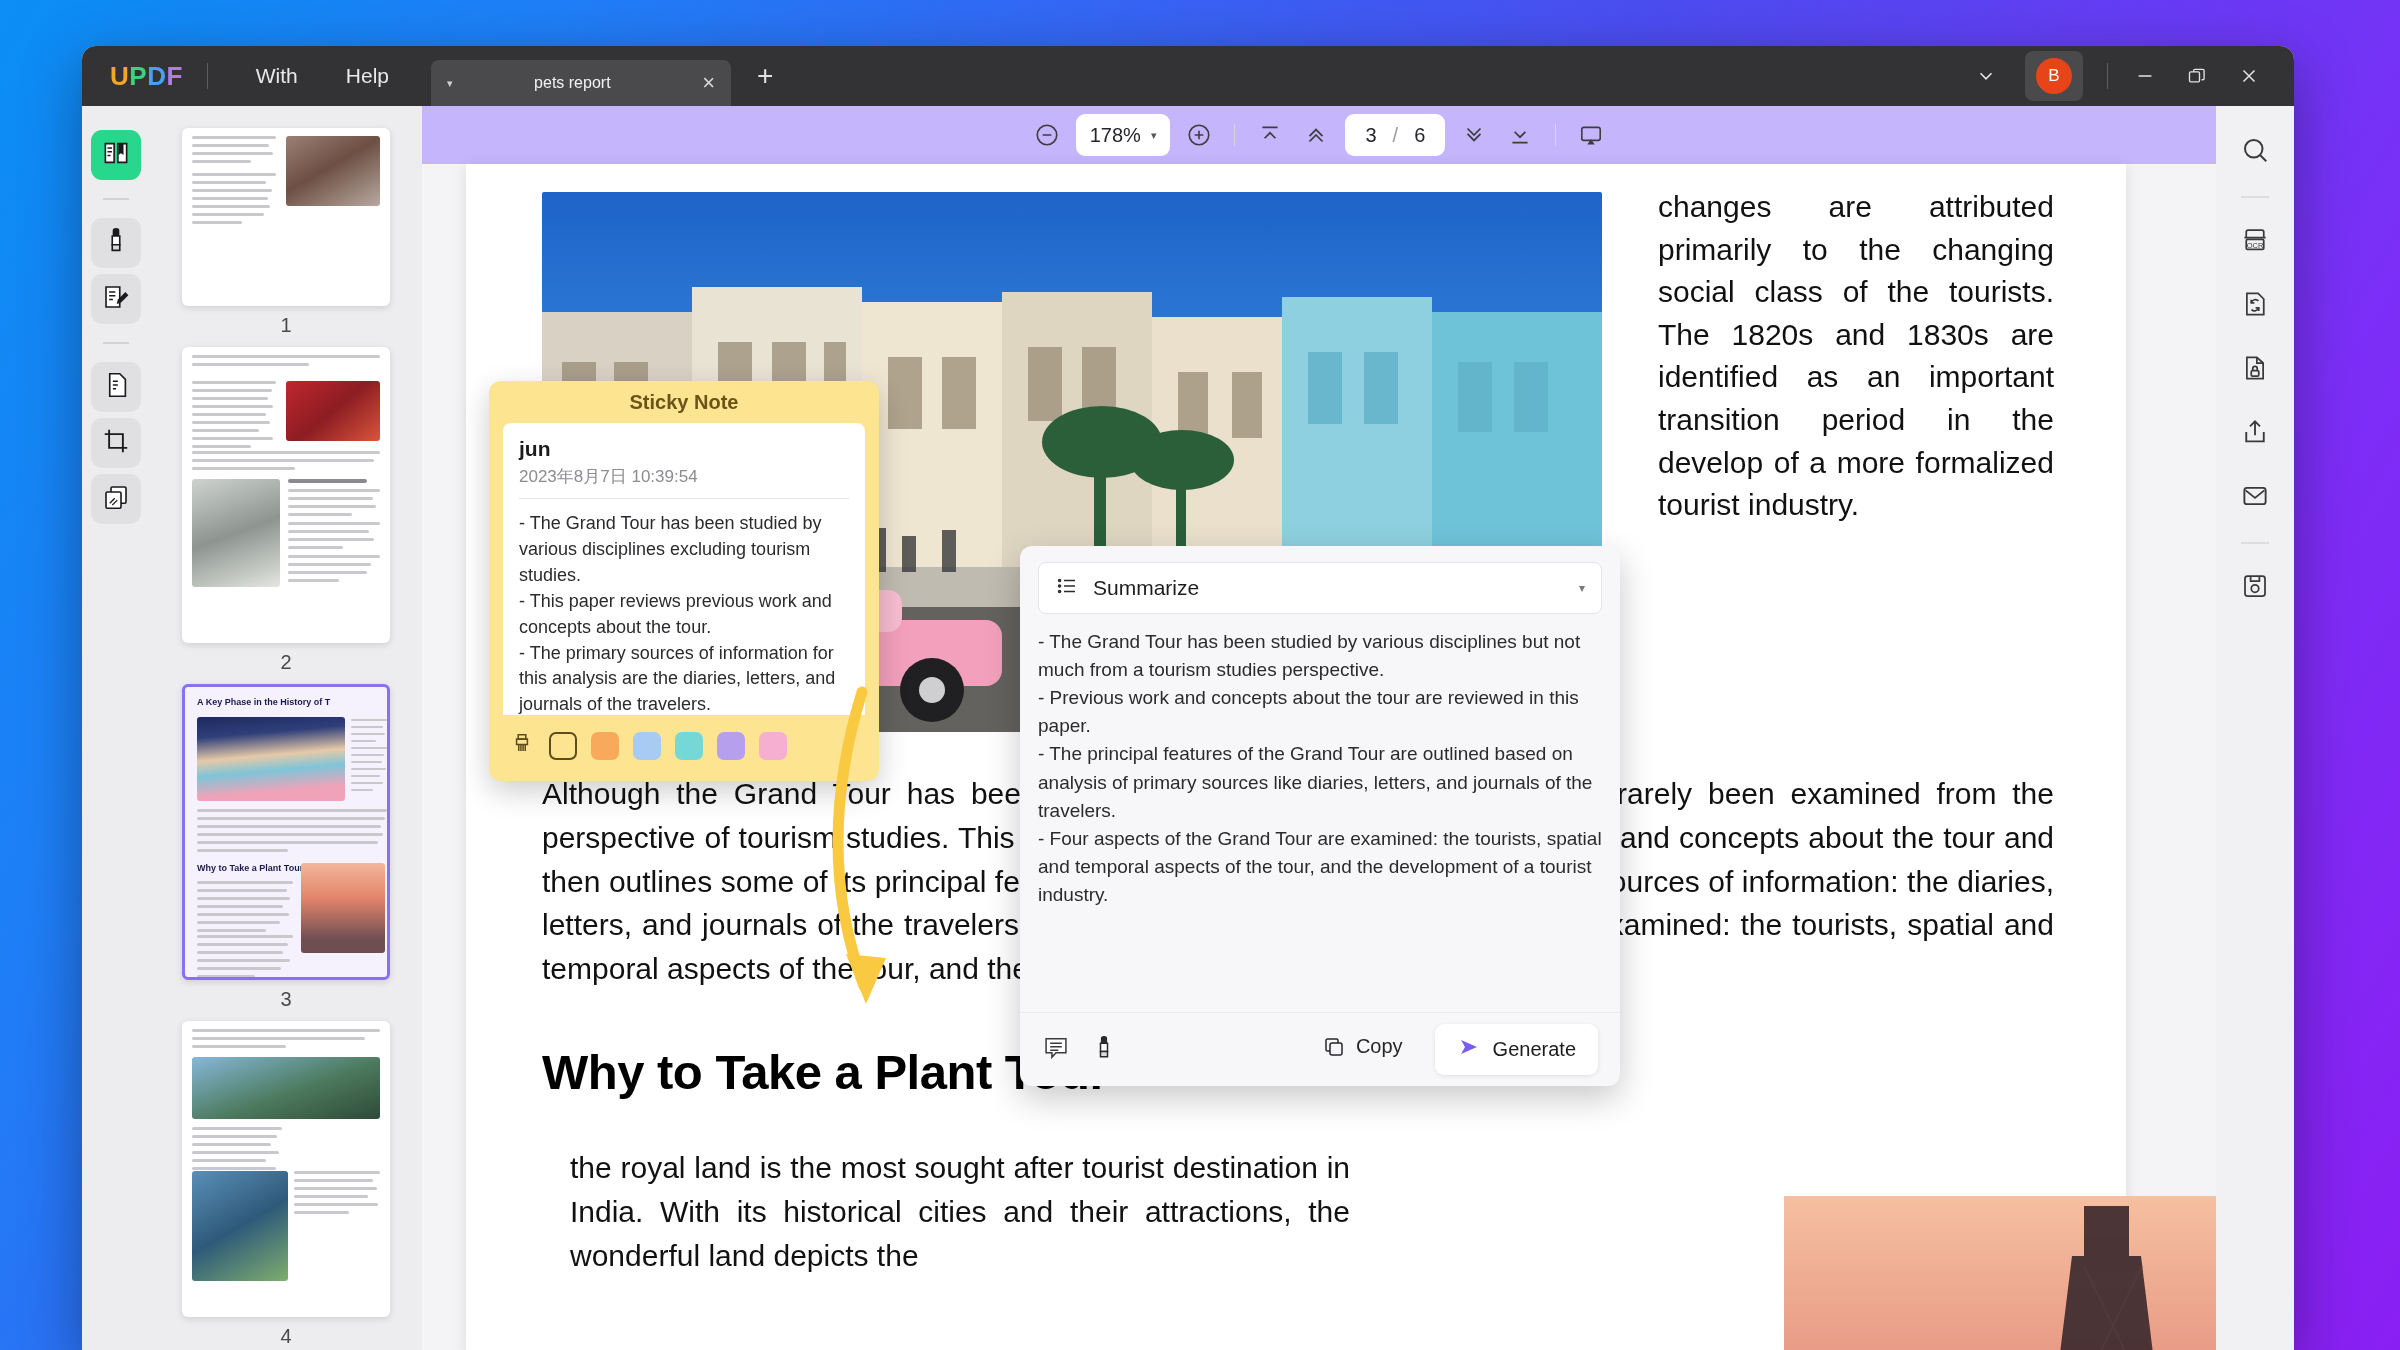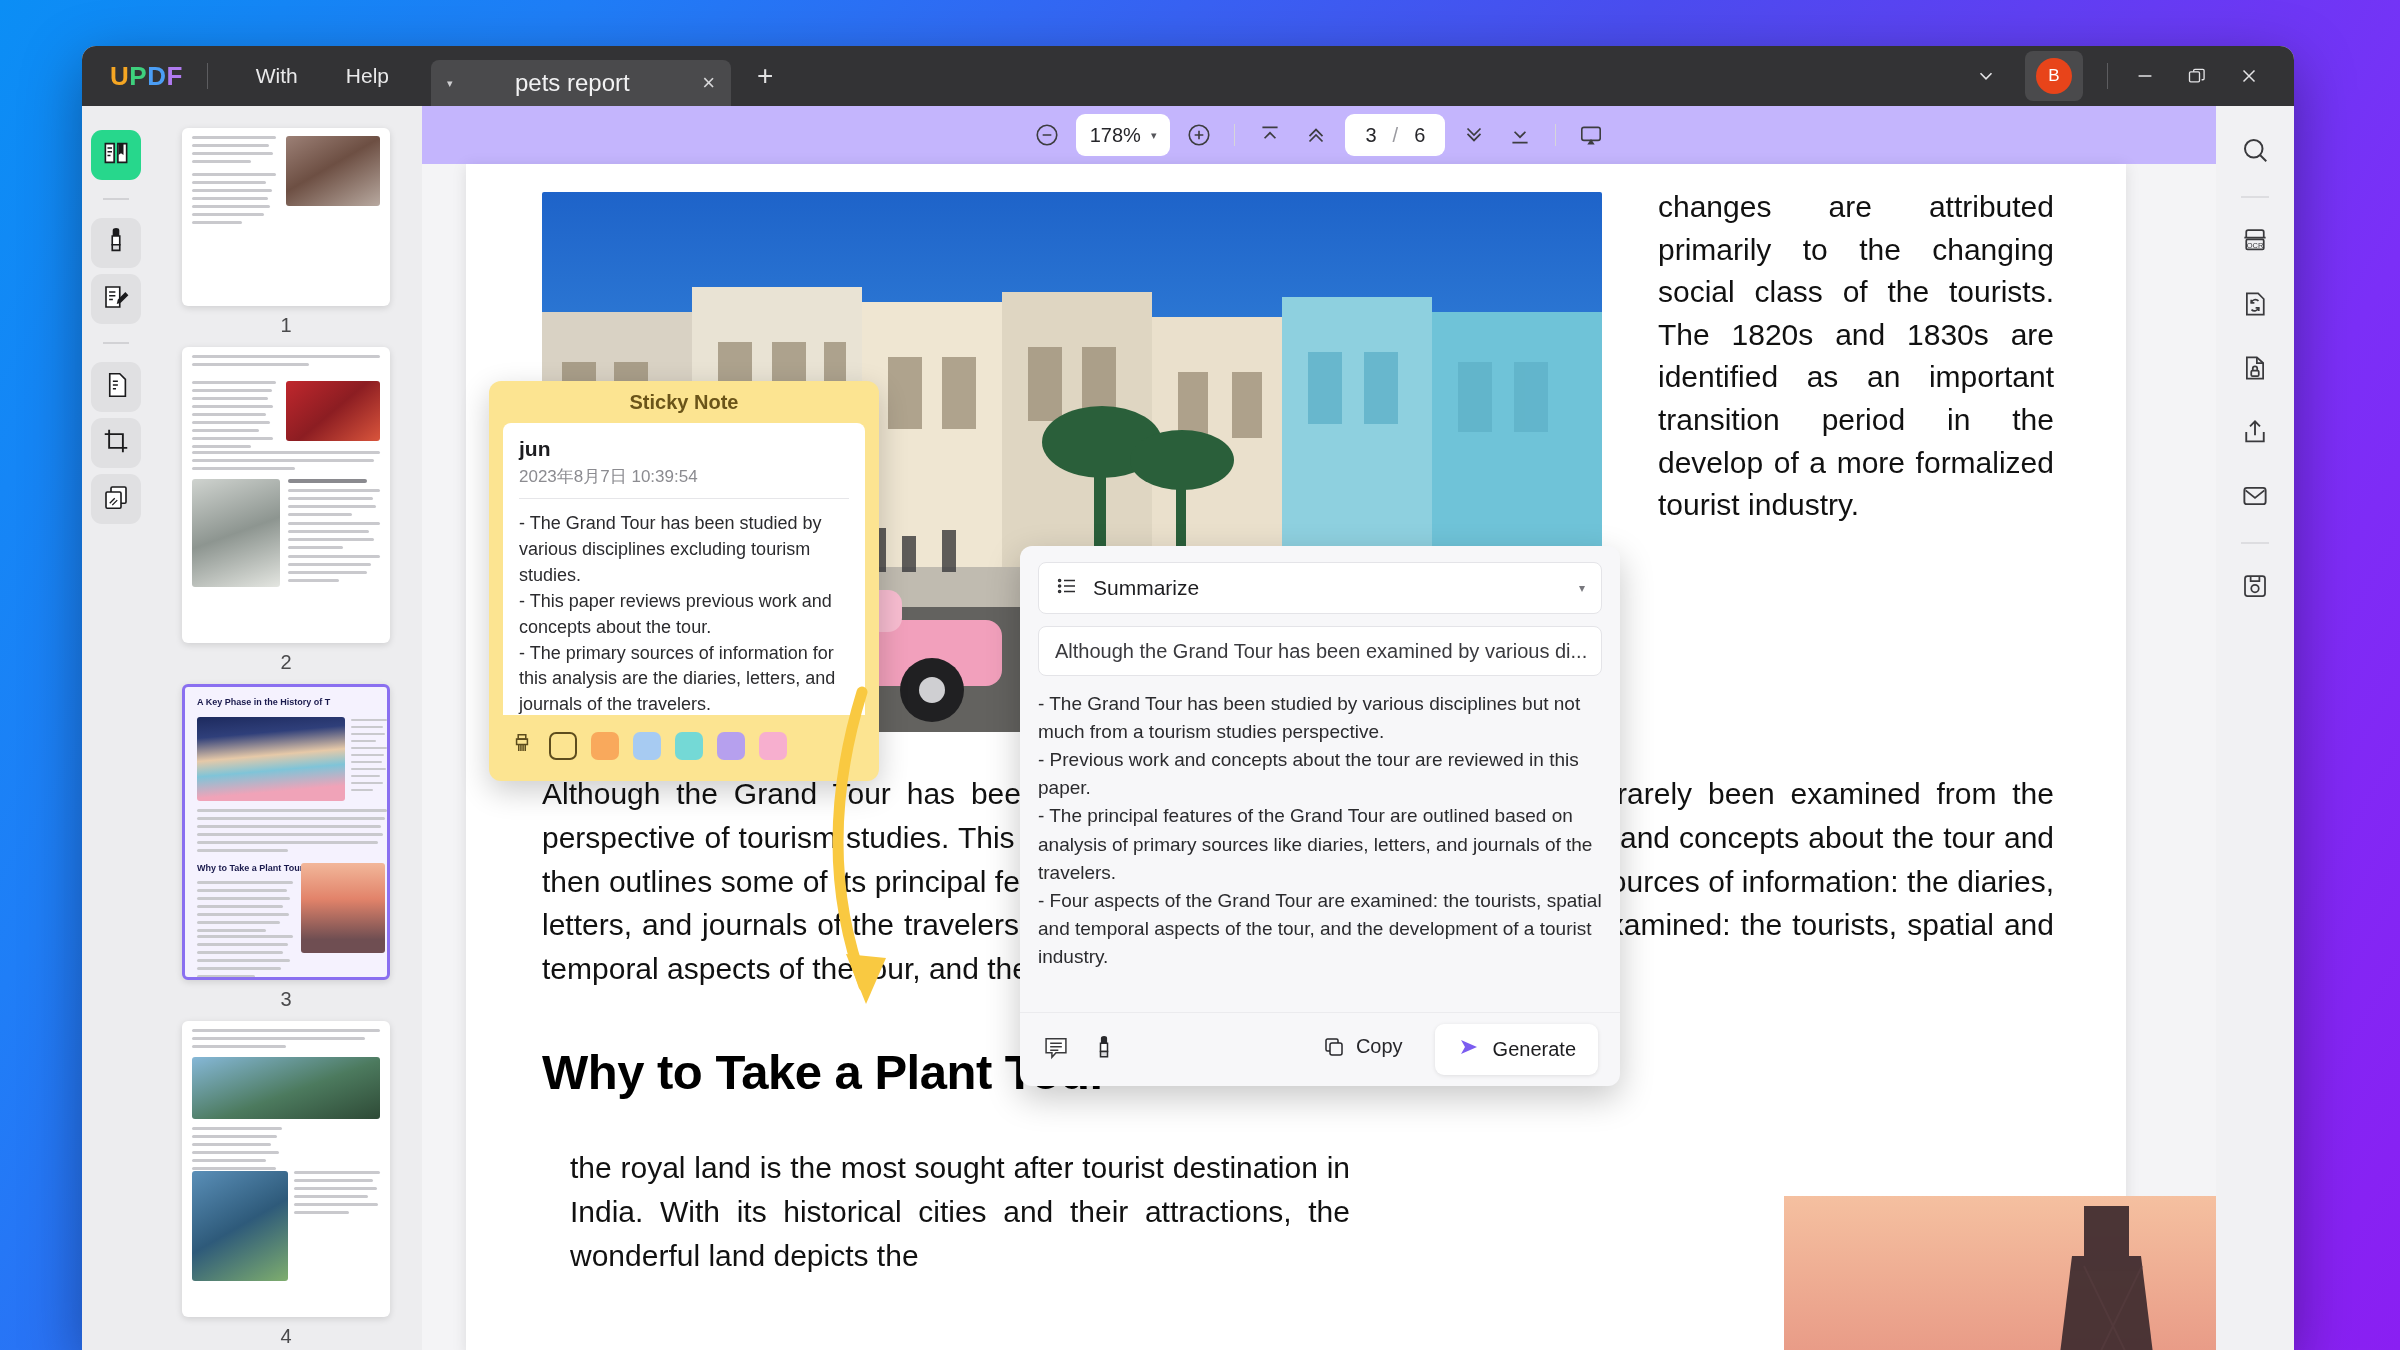--- a/index.html
+++ b/index.html
@@ -65,21 +65,21 @@
     padding: 0 16px;
     position: relative;
   }
   .tab .caret {
     font-size: 11px; color: #cfcfd1; margin-right: 8px;
   }
   .tab .tab-title {
     flex: 1;
     text-align: center;
     color: #f2f2f3;
-    font-size: 24px;
+    font-size: 16px;
     white-space: nowrap;
     overflow: hidden;
   }
   .tab .tab-close {
     color: #d7d7d9; font-size: 22px; margin-left: 18px; line-height: 1;
   }
   .newtab {
     color: #e2e2e3; font-size: 28px; margin-left: 26px; line-height: 1;
     font-weight: 300;
   }
@@ -941,21 +941,20 @@
         <svg width="24" height="24" viewBox="0 0 24 24" fill="none" stroke="#2b2b2e" stroke-width="1.6">
           <path d="M9 6.5h11M9 12h11M9 17.5h11"></path>
             <circle cx="4.6" cy="6.5" r="1"></circle>
             <circle cx="4.6" cy="12" r="1"></circle>
             <circle cx="4.6" cy="17.5" r="1"></circle>
         </svg>
       </span>
       <span>Summarize</span>
       <span class="ar">▾</span>
     </div>
-    <div class="ai-input">Although the Grand Tour has been examined by various di...</div>
     <div class="ai-out" style="white-space:pre-wrap">- The Grand Tour has been studied by various disciplines but not much from a tourism studies perspective.
 - Previous work and concepts about the tour are reviewed in this paper.
 - The principal features of the Grand Tour are outlined based on analysis of primary sources like diaries, letters, and journals of the travelers.
 - Four aspects of the Grand Tour are examined: the tourists, spatial and temporal aspects of the tour, and the development of a tourist industry.</div>
     <div class="ai-foot">
       <span>
         <svg width="28" height="28" viewBox="0 0 24 24">
           <path d="M3.5 4h17v12h-8.5l-3.5 4v-4H3.5z" fill="#fff" stroke="#3a3a3d" stroke-width="1.3"></path>
           <path d="M7 8h10M7 11h10M7 14h7" stroke="#3a3a3d" stroke-width="1.3"></path>
         </svg>

